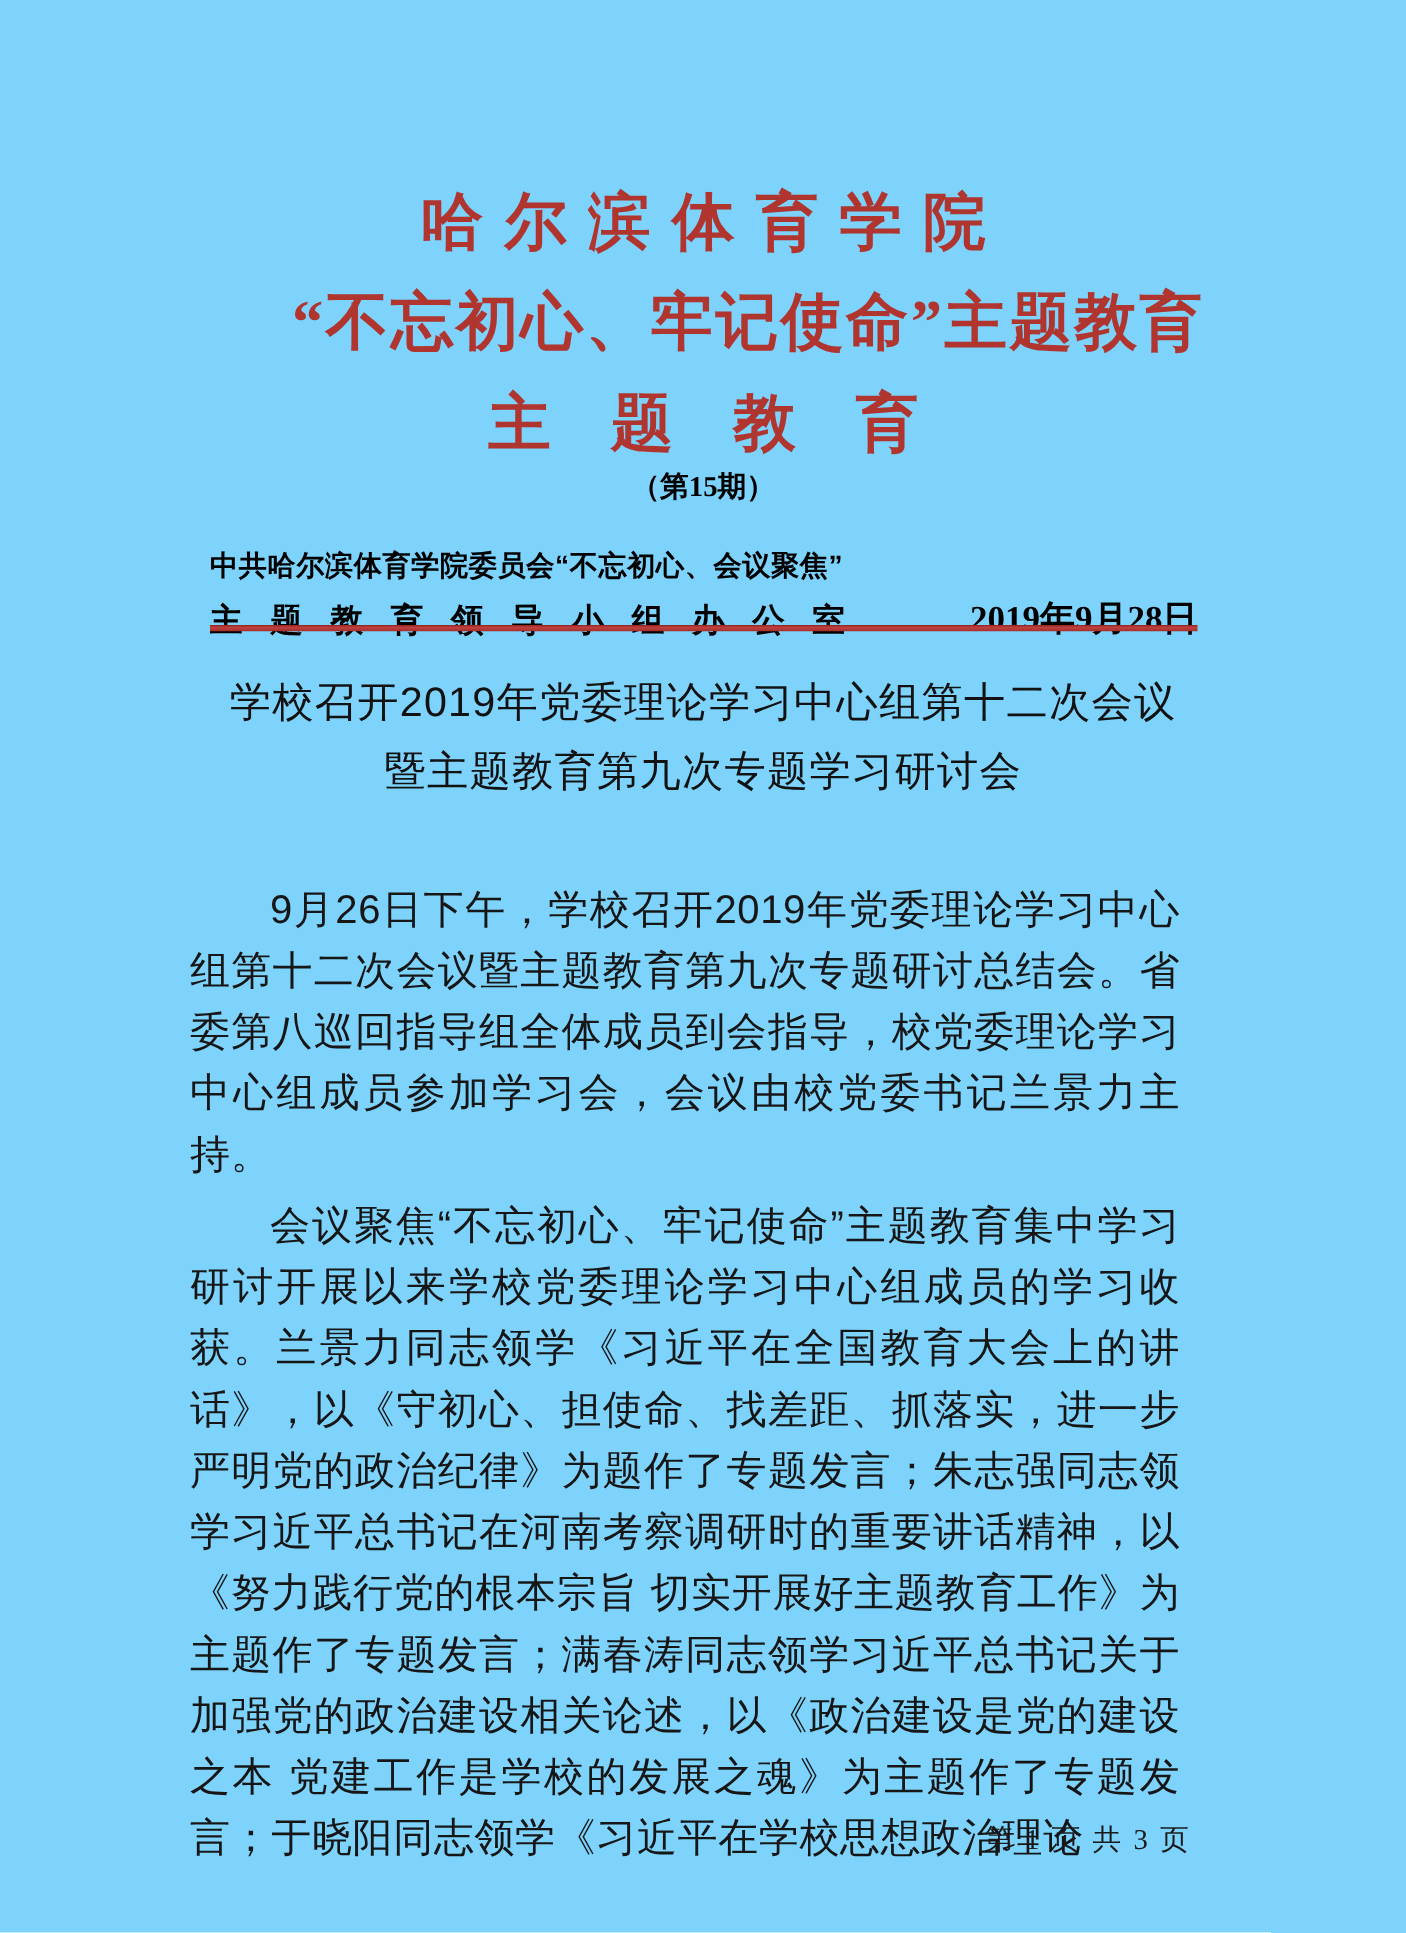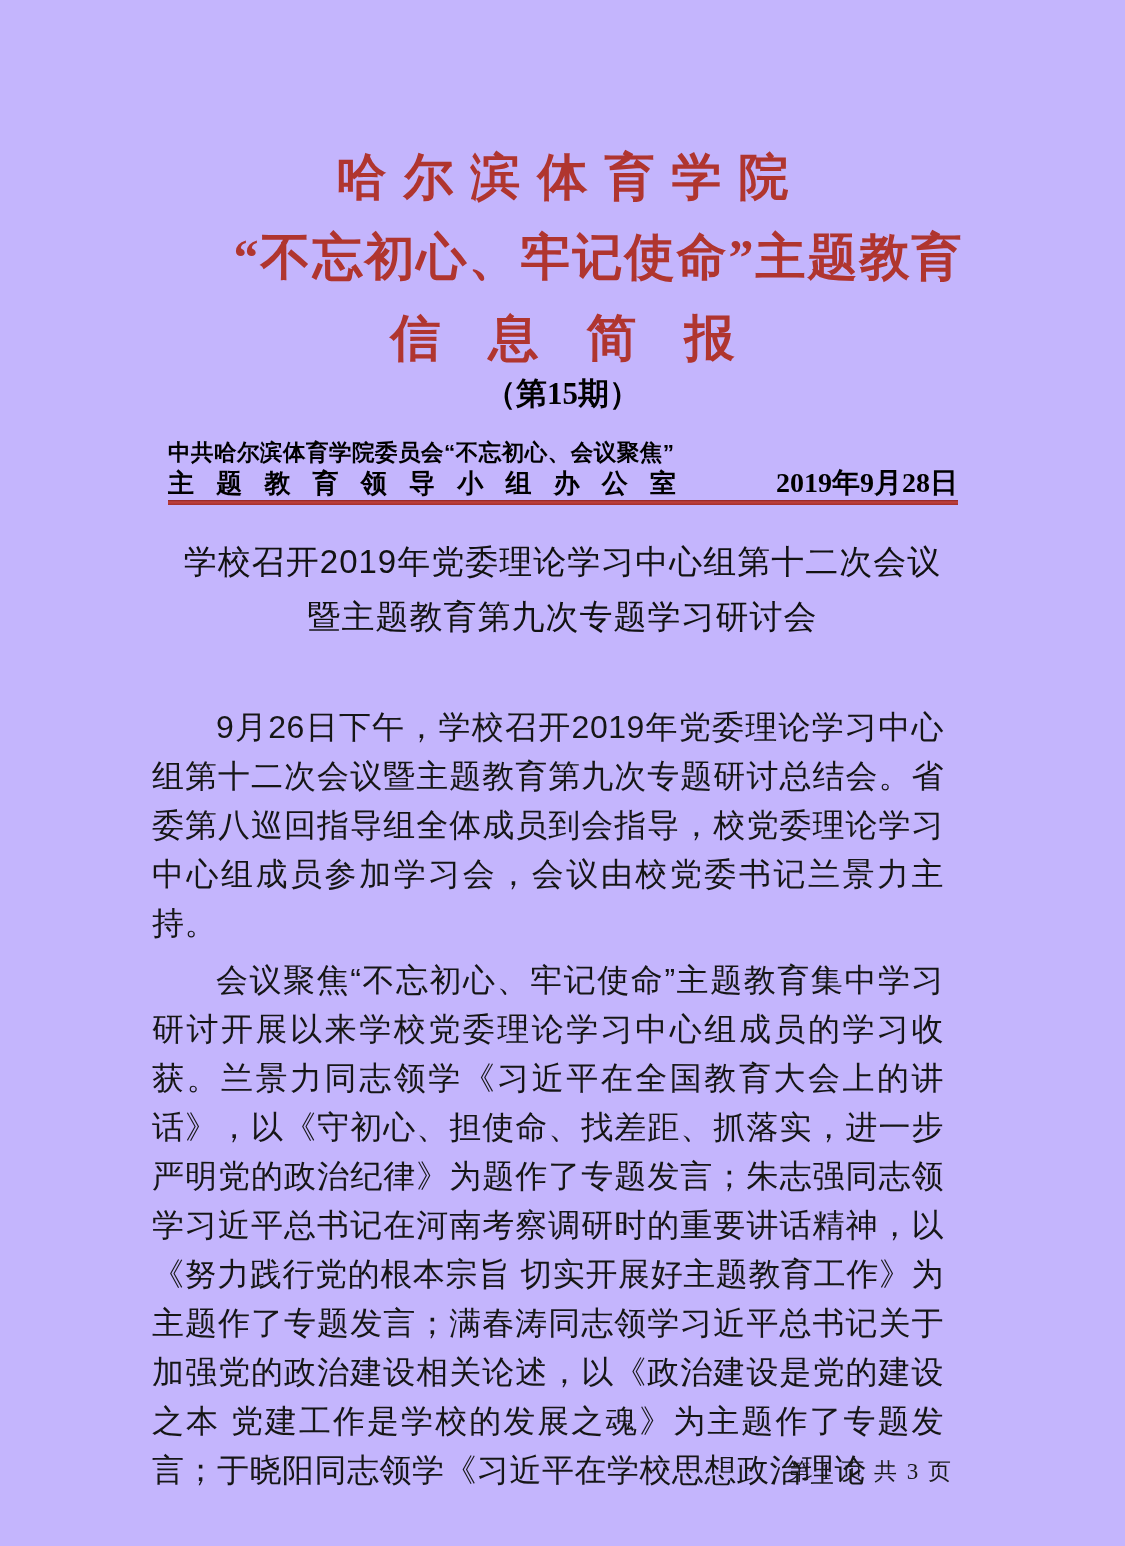--- a/index.html
+++ b/index.html
@@ -4,21 +4,21 @@
 <style>
   html, body {
     margin: 0;
     padding: 0;
     background: #ffffff;
   }
   .page {
     position: relative;
     width: 1125px;
     height: 1546px;
-    background: #c4b5fd;
+    background: #7dd3fc;
     overflow: hidden;
     font-family: "Liberation Sans", "DejaVu Sans", sans-serif;
   }
 
   
   .masthead-line {
     position: absolute;
     left: 0;
     width: 1125px;
     text-align: center;
@@ -48,21 +48,21 @@
   }
   .issue-no {
     position: absolute;
     top: 378px;
     left: 0;
     width: 1125px;
     text-align: center;
     color: #000000;
     font-family: "Liberation Serif", "DejaVu Serif", serif;
     font-weight: 700;
-    font-size: 31px;
+    font-size: 23px;
     line-height: 1;
   }
 
   
   .issuer {
     position: absolute;
     top: 438px;
     left: 168px;
     width: 790px;
     color: #000000;
@@ -74,20 +74,21 @@
     white-space: nowrap;
     letter-spacing: 0.5px;
   }
   .issuer-line2 {
     width: 508px;
     font-size: 26px;
     font-weight: 700;
     line-height: 31px;
     text-align: justify;
     text-align-last: justify;
+    margin-top: 13px;
   }
   .issuer-date {
     position: absolute;
     right: 0;
     bottom: 2px;
     font-family: "Liberation Serif", "DejaVu Serif", serif;
     font-weight: 700;
     font-size: 28px;
     line-height: 1;
     white-space: nowrap;
@@ -149,21 +150,21 @@
 </style>
 </head>
 <body>
 
 <div class="page">
 
   <div class="masthead-line masthead-org">哈尔滨体育学院</div>
 
   <div class="masthead-line masthead-theme">“不忘初心、牢记使命”主题教育</div>
 
-  <div class="masthead-line masthead-bulletin">信息简报</div>
+  <div class="masthead-line masthead-bulletin">主题教育</div>
 
   <div class="issue-no">（第15期）</div>
 
   <div class="issuer">
     <div class="issuer-line1">中共哈尔滨体育学院委员会“不忘初心、会议聚焦”</div>
     <div class="issuer-line2">主题教育领导小组办公室</div>
     <div class="issuer-date">2019年9月28日</div>
   </div>
 
   <div class="red-rule"></div>

